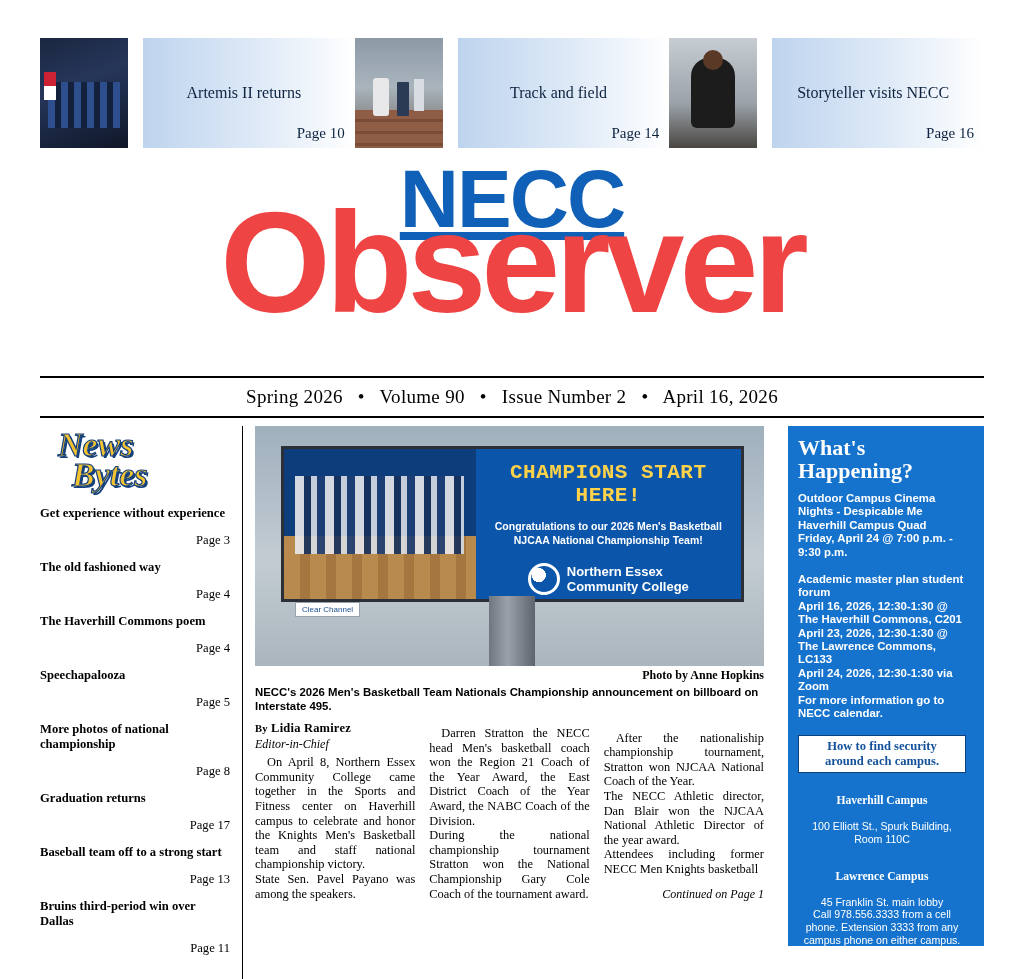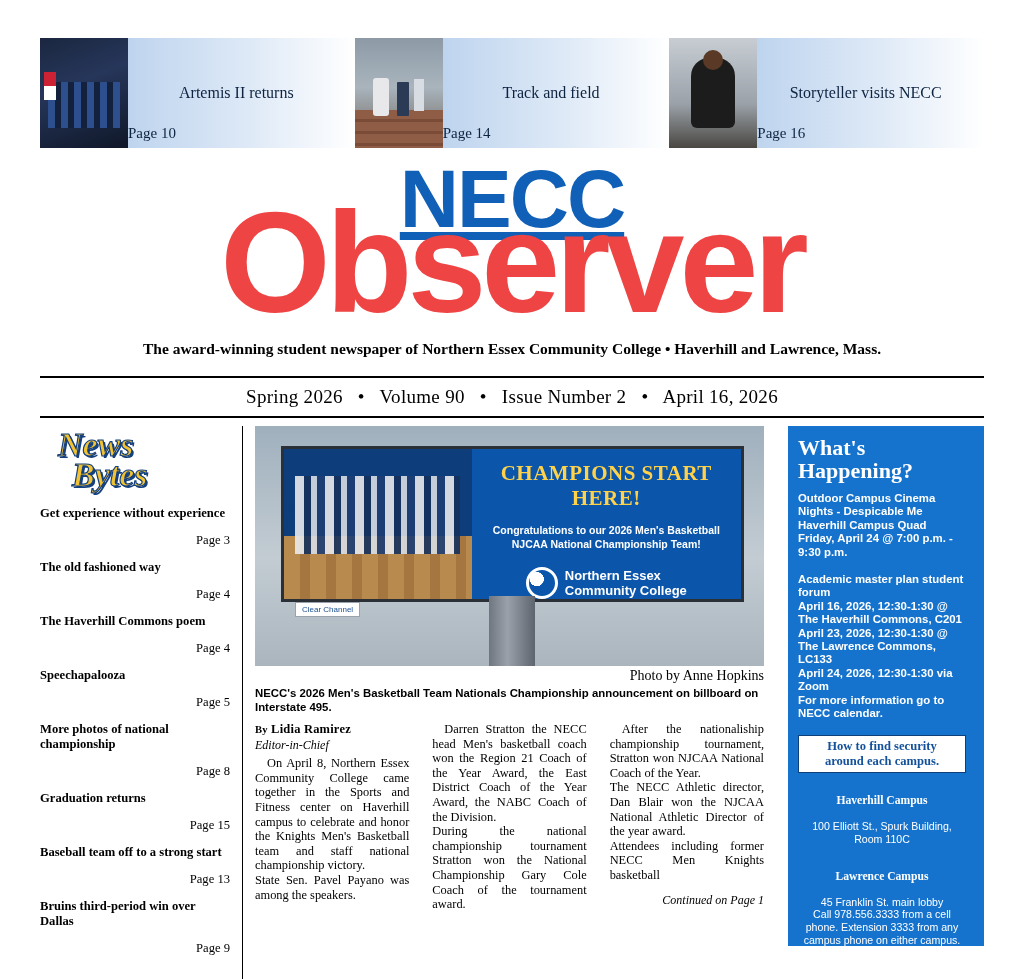--- a/index.html
+++ b/index.html
@@ -38,37 +38,38 @@
     width: 88px;
     height: 110px;
     flex: 0 0 88px;
     position: relative;
     overflow: hidden;
   }
   .teaser-text {
     flex: 1 1 auto;
     position: relative;
     background: linear-gradient(to right, #bed4ee 0%, #dfeaf7 55%, #ffffff 100%);
+    margin-left: 15px;
   }
   .teaser-title {
     position: absolute;
     top: 46px;
     left: 0;
     right: 10px;
     text-align: center;
     font-size: 16px;
     color: #0d2340;
     font-family: "Liberation Serif", serif;
   }
   .teaser-page {
     position: absolute;
     top: 87px;
     left: 0;
     right: 10px;
-    text-align: left;
+    text-align: right;
     font-size: 15px;
     color: #0d2340;
   }
 
   
   .ph1 { background: linear-gradient(160deg,#1b2740 0%, #26365a 40%, #0f1728 100%); }
   .ph1:before {
     content:"";position:absolute;left:8px;top:44px;width:72px;height:46px;
     background: repeating-linear-gradient(90deg,#2e4f8e 0 7px,#14213c 7px 13px);
   }
@@ -255,21 +256,21 @@
   }
   .bb-right {
     flex: 1 1 auto;
     background: #0b56ab;
     color: #fff;
     padding: 12px 10px 0 10px;
     text-align: center;
     position: relative;
   }
   .bb-champ {
-    font-family: Liberation Serif, serif;
+    font-family: Liberation Mono, monospace;
     font-weight: bold;
     font-size: 21px;
     color: #ffd24a;
     letter-spacing: .5px;
   }
   .bb-sub {
     font-family: "Liberation Sans", sans-serif;
     font-size: 10.5px;
     font-weight: bold;
     color: #ffffff;
@@ -310,22 +311,22 @@
     left: 40px; top: 176px;
     background: #ffffff;
     color: #1b4f8f;
     font-family: "Liberation Sans", sans-serif;
     font-size: 8px;
     padding: 2px 6px;
     border: 1px solid #9aa3ad;
   }
   .photo-credit {
     text-align: right;
-    font-size: 14px;
-    font-weight: normal;
+    font-size: 12px;
+    font-weight: bold;
     font-family: "Liberation Serif", serif;
     margin-top: 2px;
   }
   .caption {
     font-family: "Liberation Sans", sans-serif;
     font-weight: bold;
     font-size: 11.4px;
     line-height: 14px;
     margin-top: 2px;
     margin-bottom: 8px;
@@ -338,21 +339,22 @@
     letter-spacing: .2px;
   }
   .byline .small-caps { font-size: 10.6px; }
   .byline-title {
     font-style: italic;
     font-size: 12px;
     margin-bottom: 4px;
   }
   .story-cols {
     display: flex;
-    gap: 23px;
+    gap: 14px;
+    align-items: flex-end;
   }
   .story-col {
     flex: 1 1 0;
     font-size: 12.4px;
     line-height: 14.6px;
     text-align: justify;
     hyphens: auto;
   }
   .story-col p { margin: 0 0 0 0; text-indent: 12px; }
   .continued {
@@ -441,21 +443,20 @@
         <div class="teaser-title">Storyteller visits NECC</div>
         <div class="teaser-page">Page 16</div>
       </div>
     </div>
 
   </div>
 
   <div class="masthead">
     <div class="mast-necc">NECC</div>
     <div class="mast-observer">Observer</div>
-    <div class="mast-tagline">The award-winning student newspaper of Northern Essex Community College • Haverhill and Lawrence, Mass.</div>
   </div>
 
   <div class="rule-top"></div>
 
   <div class="issue-line">
     <span>Spring 2026</span>
     <span class="dot">•</span>
     <span>Volume 90</span>
     <span class="dot">•</span>
     <span>Issue Number 2</span>
@@ -487,29 +488,29 @@
       <div class="byte-item">
         <div class="byte-title">Speechapalooza</div>
         <div class="byte-page">Page 5</div>
       </div>
       <div class="byte-item">
         <div class="byte-title">More photos of national championship</div>
         <div class="byte-page">Page 8</div>
       </div>
       <div class="byte-item">
         <div class="byte-title">Graduation returns</div>
-        <div class="byte-page">Page 15</div>
+        <div class="byte-page">Page 17</div>
       </div>
       <div class="byte-item">
         <div class="byte-title">Baseball team off to a strong start</div>
         <div class="byte-page">Page 13</div>
       </div>
       <div class="byte-item">
         <div class="byte-title">Bruins third-period win over Dallas</div>
-        <div class="byte-page">Page 9</div>
+        <div class="byte-page">Page 11</div>
       </div>
     </div>
 
     <div class="col-mid">
 
       <div class="photo-box">
         <div class="sky"></div>
         <div class="billboard">
           <div class="bb-left"></div>
           <div class="bb-right">

